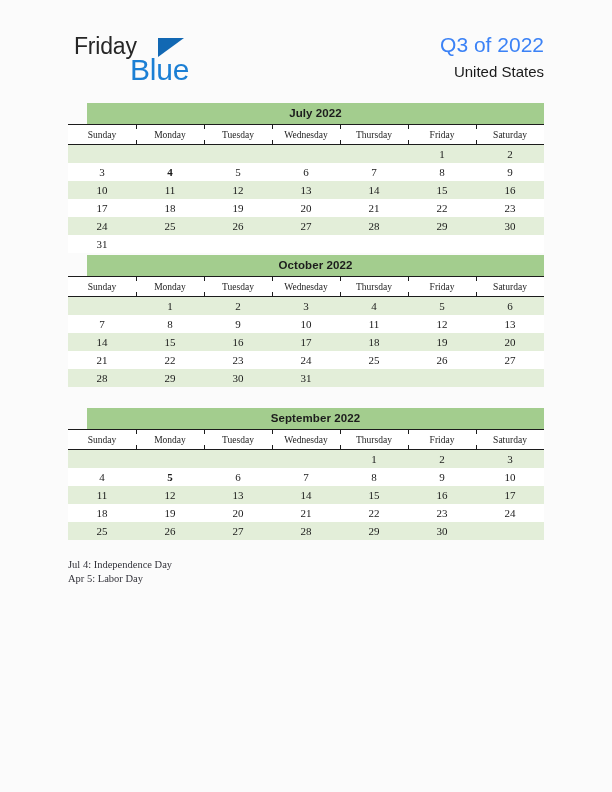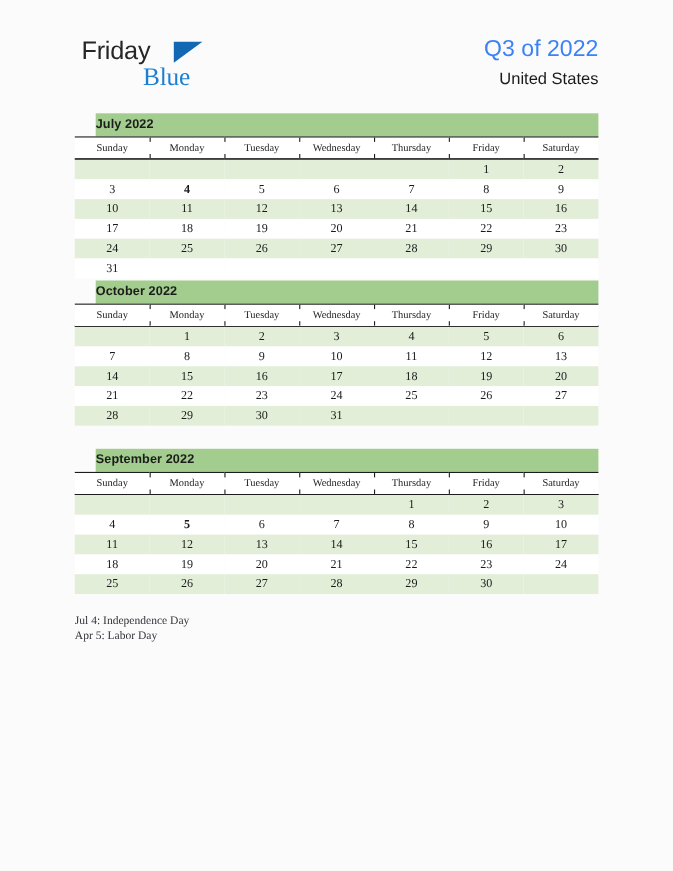--- a/index.html
+++ b/index.html
@@ -54,22 +54,22 @@
     top: 5px;
     width: 0;
     height: 0;
     border-left: 26px solid #1268b3;
     border-bottom: 19px solid transparent;
   }
   .logo-blue {
     position: absolute;
     left: 56px;
     top: 24px;
-    font-family: Liberation Serif, serif;
-    font-size: 23px;
+    font-family: Liberation Sans, sans-serif;
+    font-size: 30px;
     color: #1b7fd4;
     letter-spacing: -0.2px;
     line-height: 26px;
   }
 
   .title-block {
     position: absolute;
     right: 68px;
     top: 32px;
     text-align: right;
@@ -97,21 +97,21 @@
     width: 476px;
   }
   #month-0 { top: 103px; }
   #month-1 { top: 255px; }
   #month-2 { top: 408px; }
 
   .month-title {
     height: 21px;
     line-height: 21px;
     background: #a3cd8e;
-    text-align: left;
+    text-align: center;
     font-family: "Liberation Sans", sans-serif;
     font-weight: bold;
     font-size: 11.5px;
     color: #1c1c1c;
     letter-spacing: 0.1px;
     margin-left: 19px;
   }
 
   table.cal {
     width: 476px;

